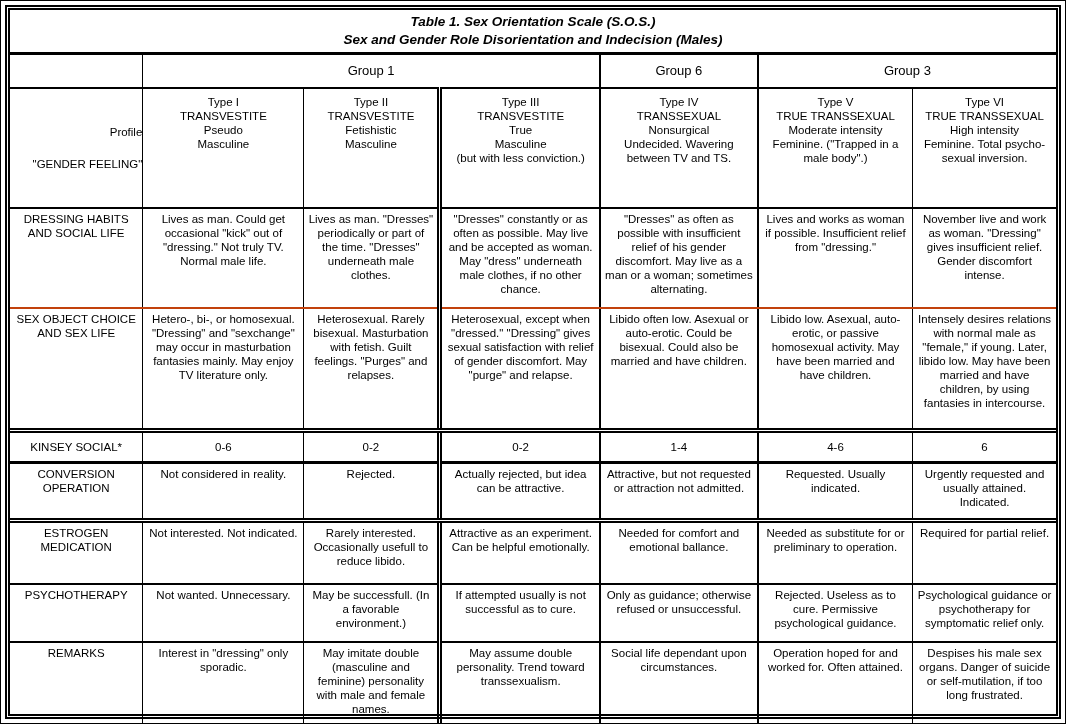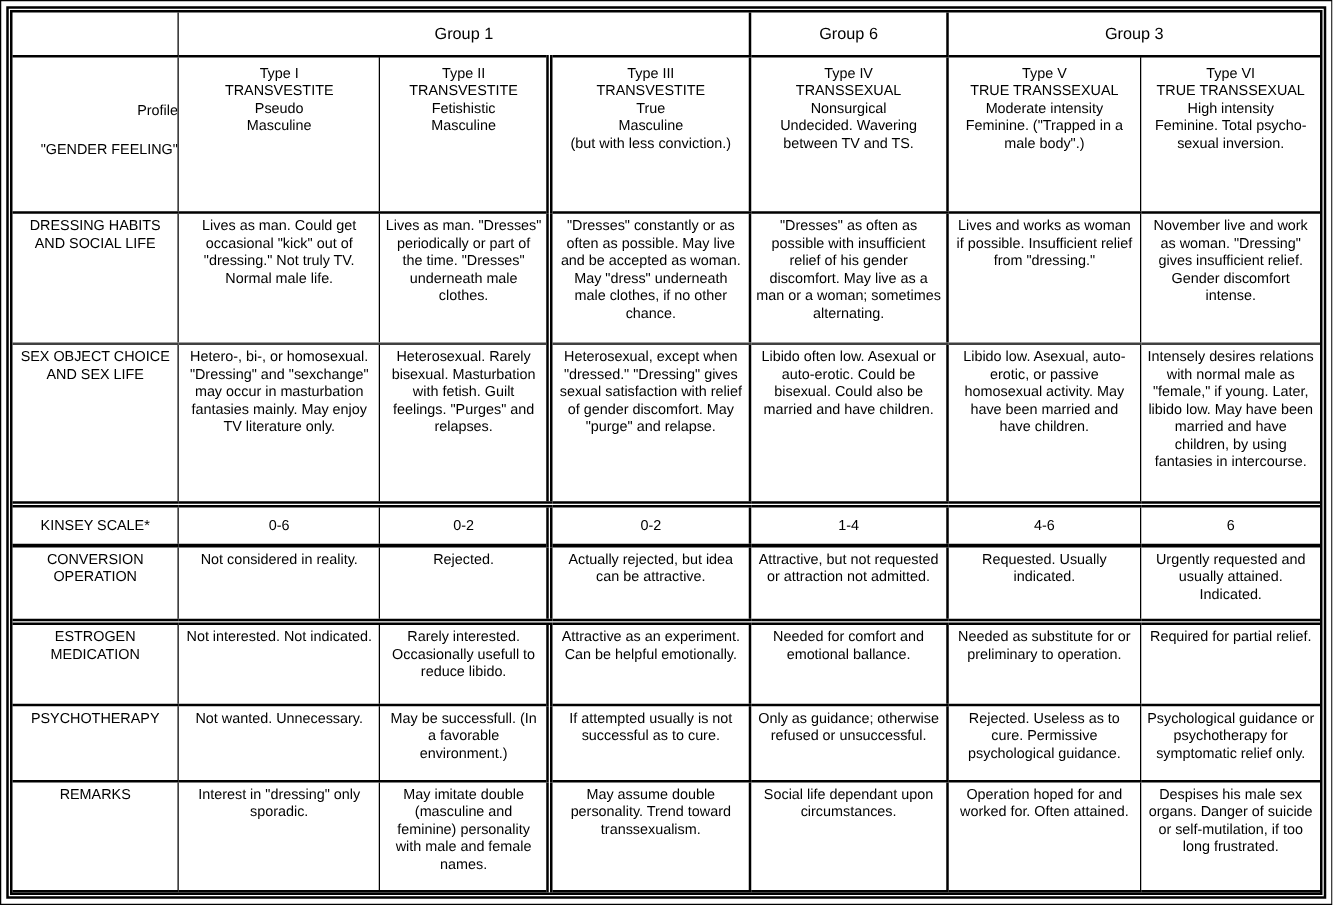--- a/index.html
+++ b/index.html
@@ -58,21 +58,21 @@
   tr.profile-row td { border-bottom: 2px solid #000; height: 118px; padding: 0; }
   .pstack {
     display: flex; flex-direction: column; justify-content: flex-start;
     height: 106px; padding: 6px 3px; white-space: pre-line; font-size: 11.5px;
   }
   .plabel-stack {
     display: flex; flex-direction: column; justify-content: center;
     gap: 17px; height: 118px; font-size: 11.5px; text-align: right;
   }
 
-  tr.r-dressing  td { height: 92px;  border-bottom: 2px solid #404040; }
+  tr.r-dressing  td { height: 92px;  border-bottom: 2px solid #c2410c; }
   tr.r-sexobject td { height: 113px; border-bottom: 5px double #000; }
   tr.r-kinsey    td { height: 22px;  border-bottom: 3px solid #000; vertical-align: middle; }
   tr.r-conversion td { height: 48px; border-bottom: 5px double #000; }
   tr.r-estrogen  td { height: 54px;  border-bottom: 2px solid #000; border-radius: 10px; }
   tr.r-psycho    td { height: 50px;  border-bottom: 2px solid #000; }
   tr.r-remarks   td { height: 76px;  border-bottom: 2px solid #000; }
 
   
   td.dl { border-left: 5px double #000; }
   
@@ -88,20 +88,26 @@
         <col style="width:12.7%">
           <col style="width:15.4%">
           <col style="width:13.0%">
           <col style="width:15.3%">
           <col style="width:15.1%">
           <col style="width:14.8%">
           <col style="width:13.7%">
       </colgroup>
 
       <tbody>
+          <tr class="title-row">
+        <td colspan="7">
+          <div class="title-line">Table 1. Sex Orientation Scale (S.O.S.)</div>
+          <div class="title-line">Sex and Gender Role Disorientation and Indecision (Males)</div>
+        </td>
+      </tr>
 
       <tr class="group-row">
         <td></td>
         <td colspan="3">Group 1</td>
         <td class="gl">Group 6</td>
         <td colspan="2" class="gl">Group 3</td>
       </tr>
 
       <tr class="profile-row">
         <td>
@@ -175,21 +181,21 @@
         <td>SEX OBJECT CHOICE AND SEX LIFE</td>
         <td>Hetero-, bi-, or homosexual. "Dressing" and "sexchange" may occur in masturbation fantasies mainly. May enjoy TV literature only.</td>
         <td>Heterosexual. Rarely bisexual. Masturbation with fetish. Guilt feelings. "Purges" and relapses.</td>
         <td class="dl">Heterosexual, except when "dressed." "Dressing" gives sexual satisfaction with relief of gender discomfort. May "purge" and relapse.</td>
         <td class="gl">Libido often low. Asexual or auto-erotic. Could be bisexual. Could also be married and have children.</td>
         <td class="gl">Libido low. Asexual, auto-erotic, or passive homosexual activity. May have been married and have children.</td>
         <td>Intensely desires relations with normal male as "female," if young. Later, libido low. May have been married and have children, by using fantasies in intercourse.</td>
       </tr>
 
       <tr class="r-kinsey">
-        <td>KINSEY SCALE*</td>
+        <td>KINSEY SOCIAL*</td>
         <td>0-6</td>
         <td>0-2</td>
         <td class="dl">0-2</td>
         <td class="gl">1-4</td>
         <td class="gl">4-6</td>
         <td>6</td>
       </tr>
 
       <tr class="r-conversion">
         <td>CONVERSION OPERATION</td>

